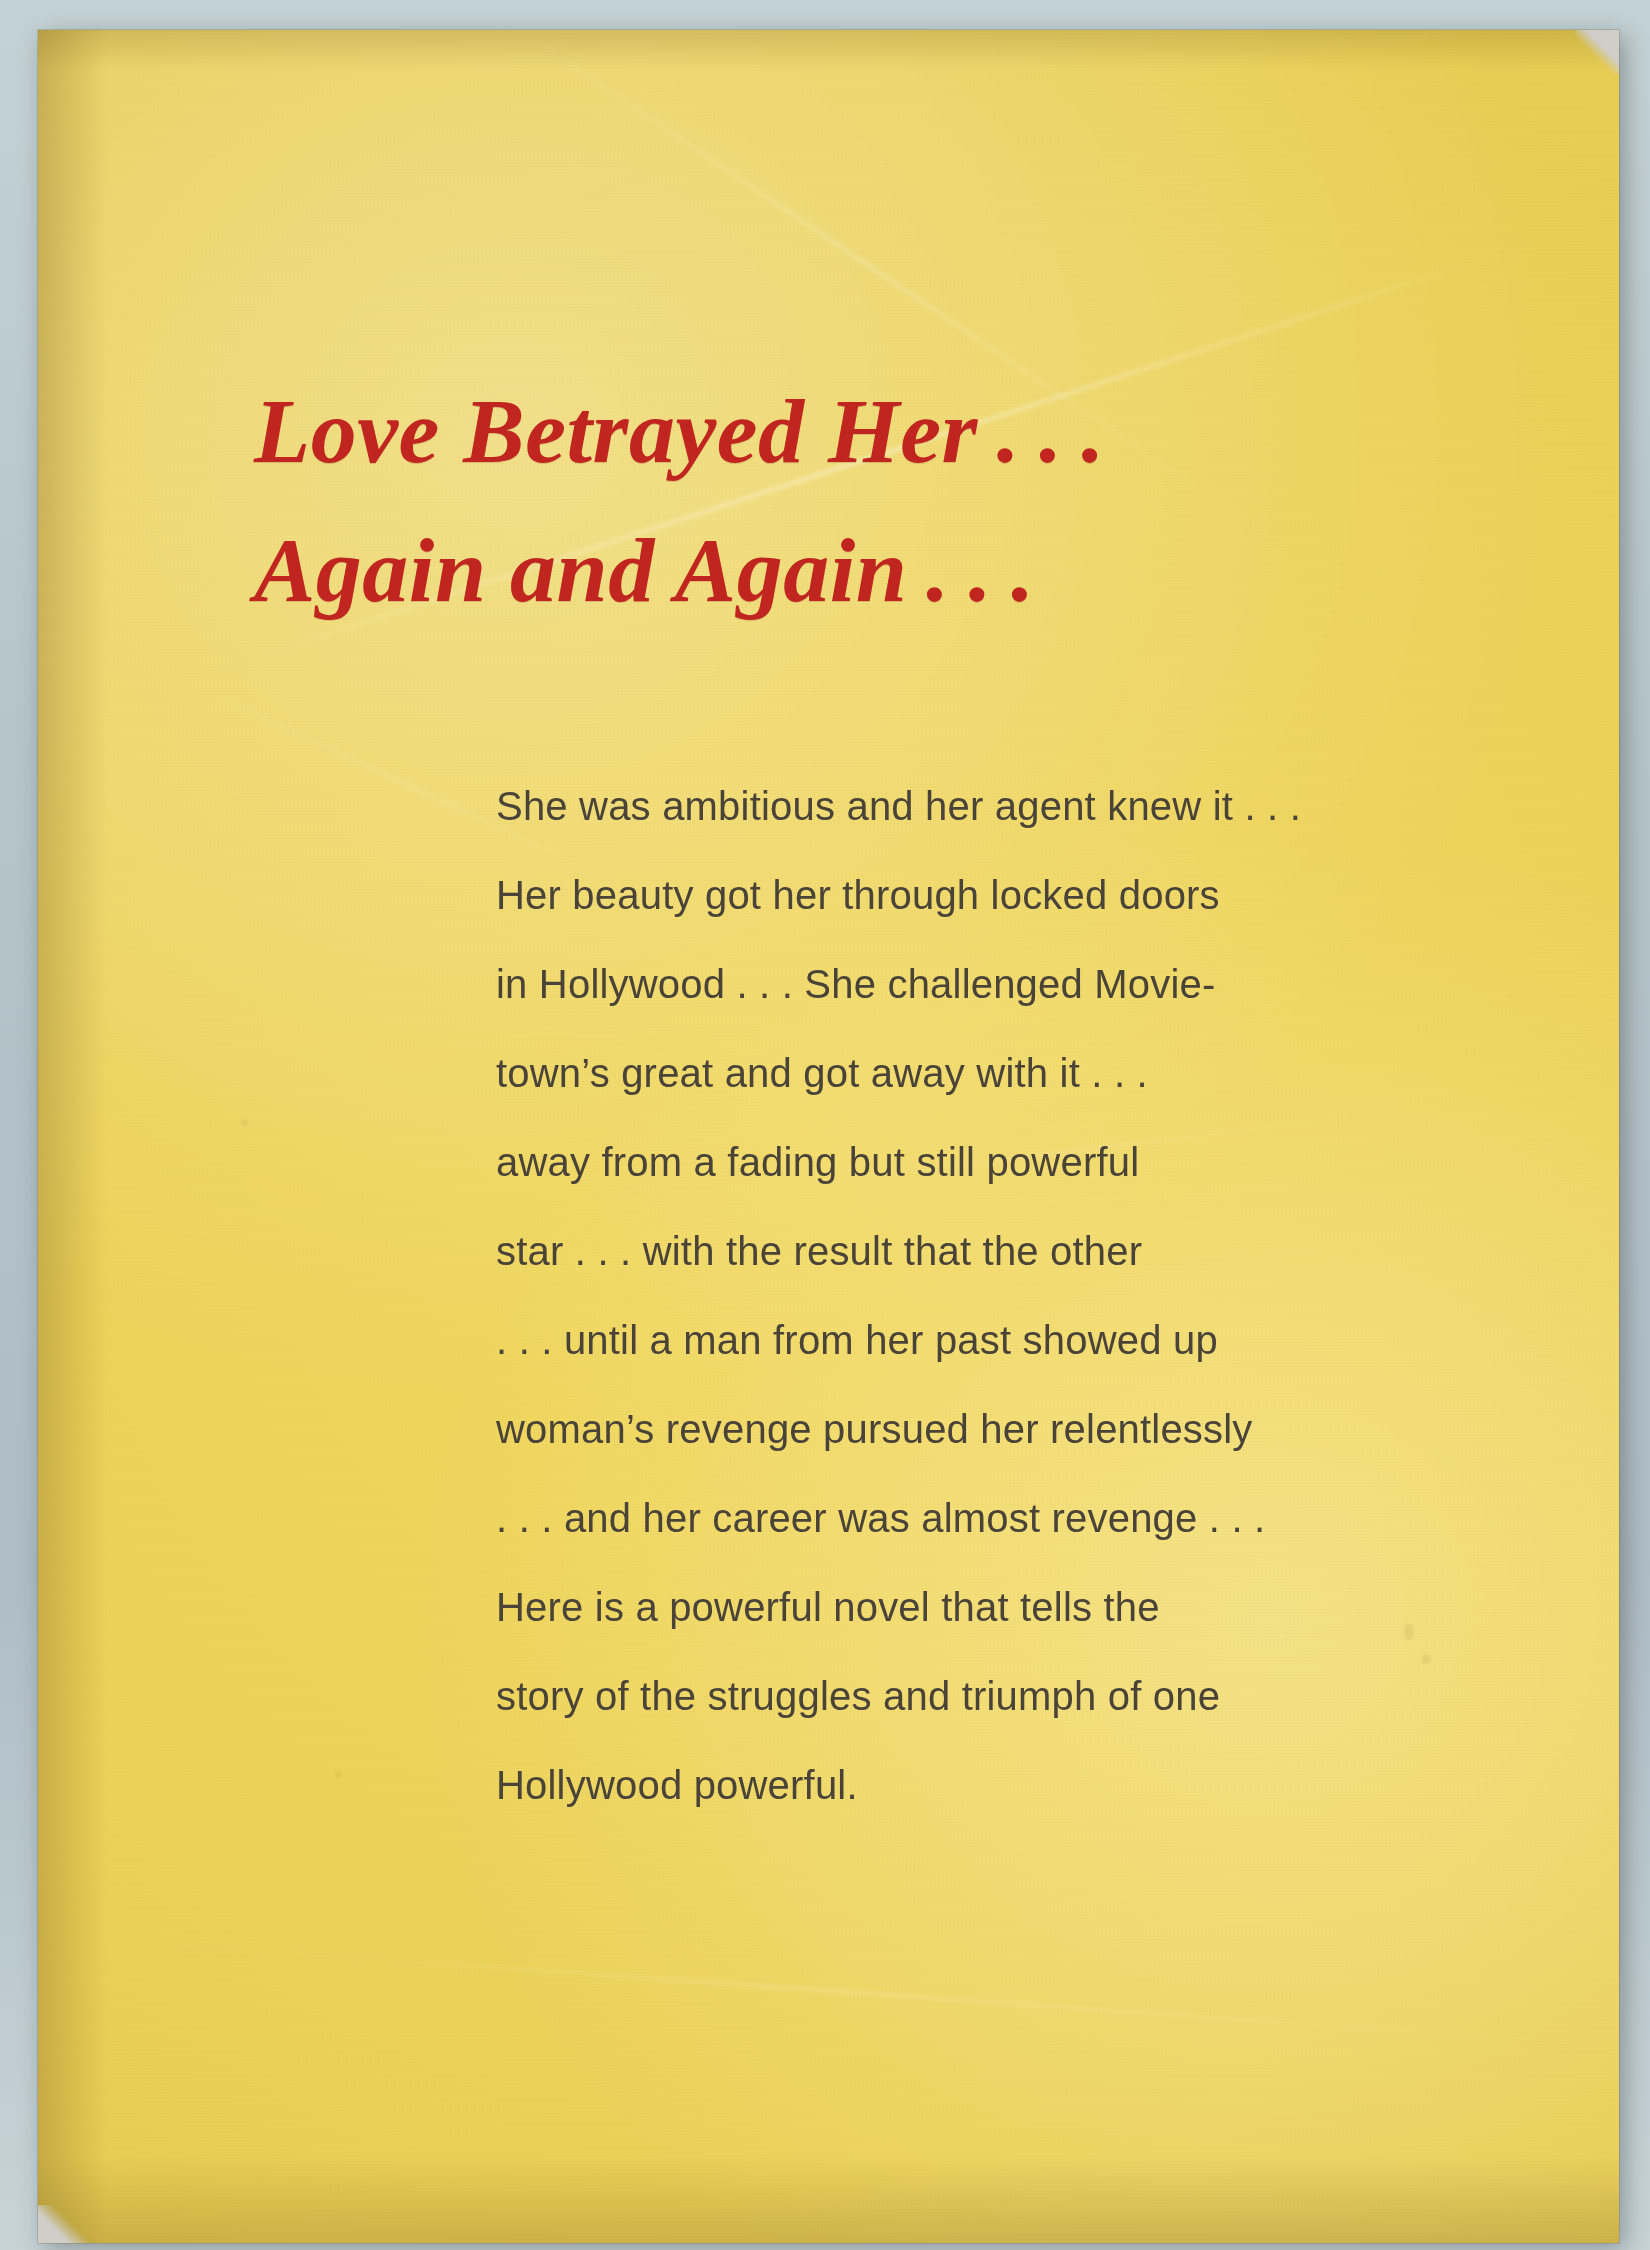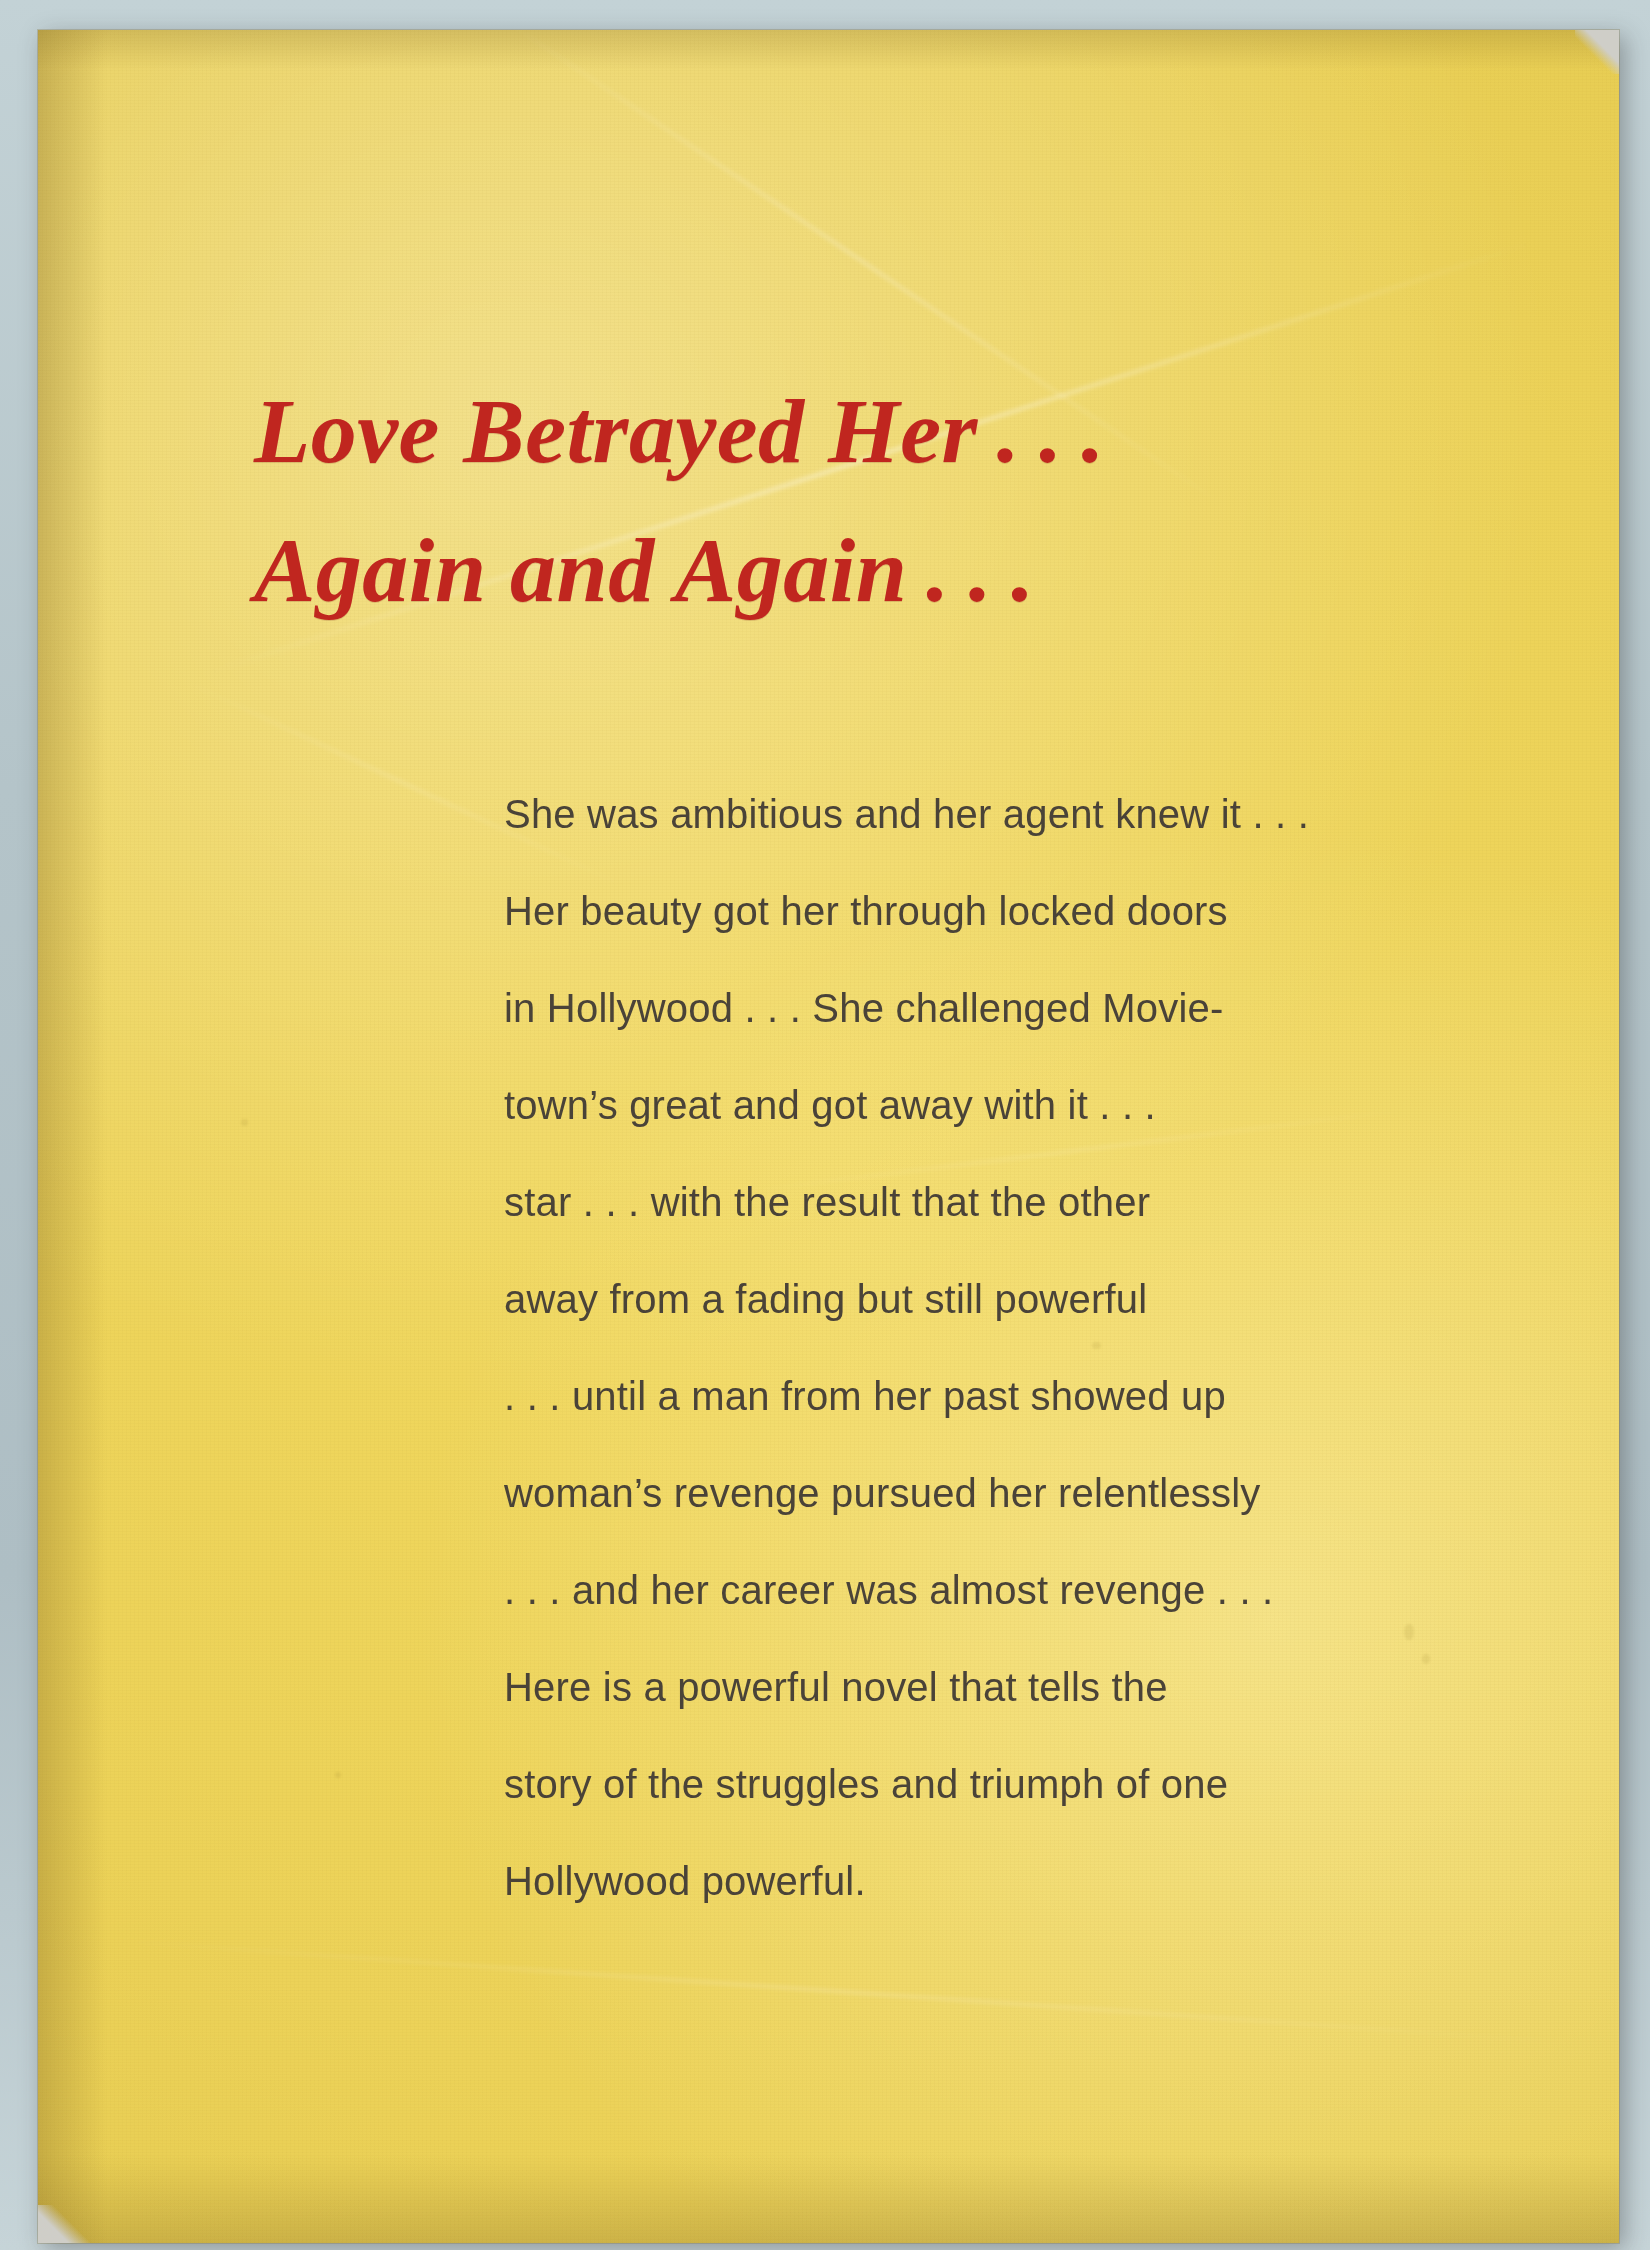--- a/index.html
+++ b/index.html
@@ -124,21 +124,21 @@
     left: 450px;
     top: 728px;
     width: 1010px;
     color: #4a4338;
     font-family: "Liberation Sans", sans-serif;
     font-size: 40px;
     line-height: 81px;
     letter-spacing: 0.2px;
   }
   .blurb p {
-    margin: 16px;
+    margin: 8px;
     white-space: nowrap;
   }
 
   
   .spot {
     position: absolute;
     border-radius: 50%;
     background: rgba(150,120,40,0.13);
     pointer-events: none;
     filter: blur(1px);
@@ -174,22 +174,22 @@
   <div class="headline">
     <span class="line1">Love Betrayed Her . . .</span>
     <span class="line2">Again and Again . . .</span>
   </div>
 
   <div class="blurb">
     <p>She was ambitious and her agent knew it . . .</p>
     <p>Her beauty got her through locked doors</p>
     <p>in Hollywood . . . She challenged Movie-</p>
     <p>town’s great and got away with it . . .</p>
+    <p>away from a fading but still powerful</p>
     <p>star . . . with the result that the other</p>
-    <p>away from a fading but still powerful</p>
     <p>. . . until a man from her past showed up</p>
     <p>woman’s revenge pursued her relentlessly</p>
     <p>. . . and her career was almost revenge . . .</p>
     <p>Here is a powerful novel that tells the</p>
     <p>story of the struggles and triumph of one</p>
     <p>Hollywood powerful.</p>
   </div>
 
 </div>
 

